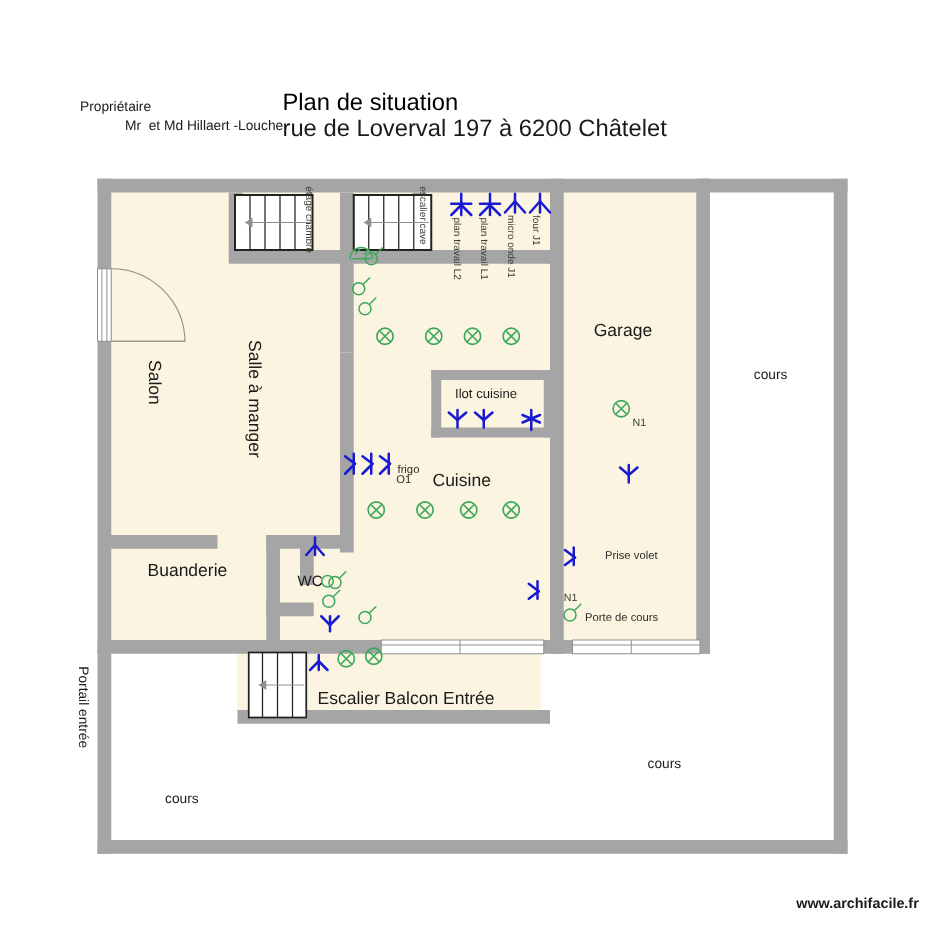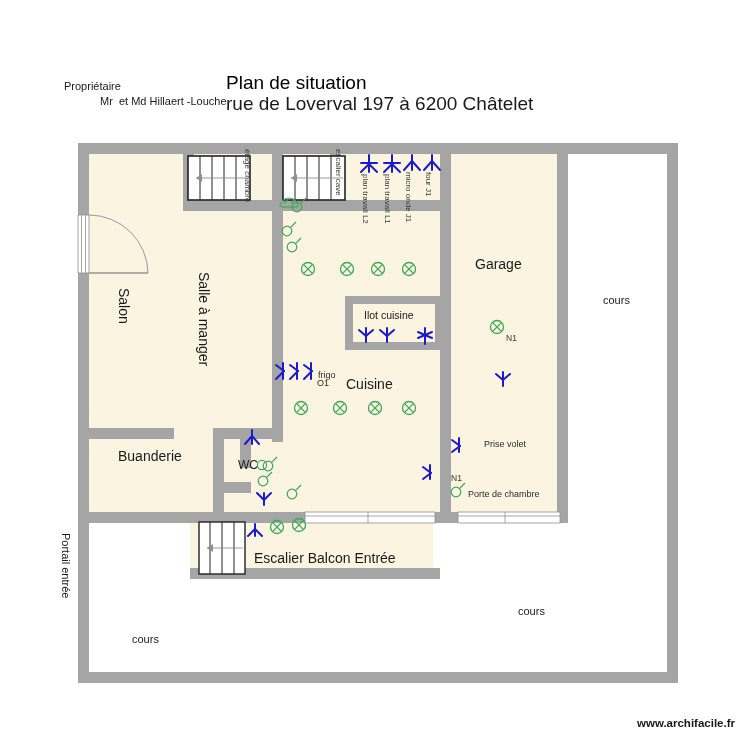--- a/index.html
+++ b/index.html
@@ -422,15 +422,15 @@
 <div class="txt annot rot90" style="left:370px; top:174px;">plan travail L2</div>
 <div class="txt annot rot90" style="left:392px; top:174px;">plan travail L1</div>
 <div class="txt annot rot90" style="left:413px; top:172px;">micro onde J1</div>
 <div class="txt annot rot90" style="left:433px; top:172px;">four J1</div>
 
 <div class="txt annot-mid" style="left:286px; top:370px;padding-left:32px;">frigo</div>
 <div class="txt annot-mid" style="left:317px; top:364px;margin-top:14px;">O1</div>
 <div class="txt label-N" style="left:506px; top:333px;">N1</div>
 <div class="txt label-N" style="left:451px; top:473px;">N1</div>
 <div class="txt annot-mid" style="left:484px; top:394px;margin-top:45px;">Prise volet</div>
-<div class="txt annot-mid" style="left:468px; top:489px;">Porte de chambre</div>
+<div class="txt annot-mid" style="left:468px; top:489px;">Porte de cours</div>
 
 <div class="txt" id="watermark">www.archifacile.fr</div>
 
 </body></html>

